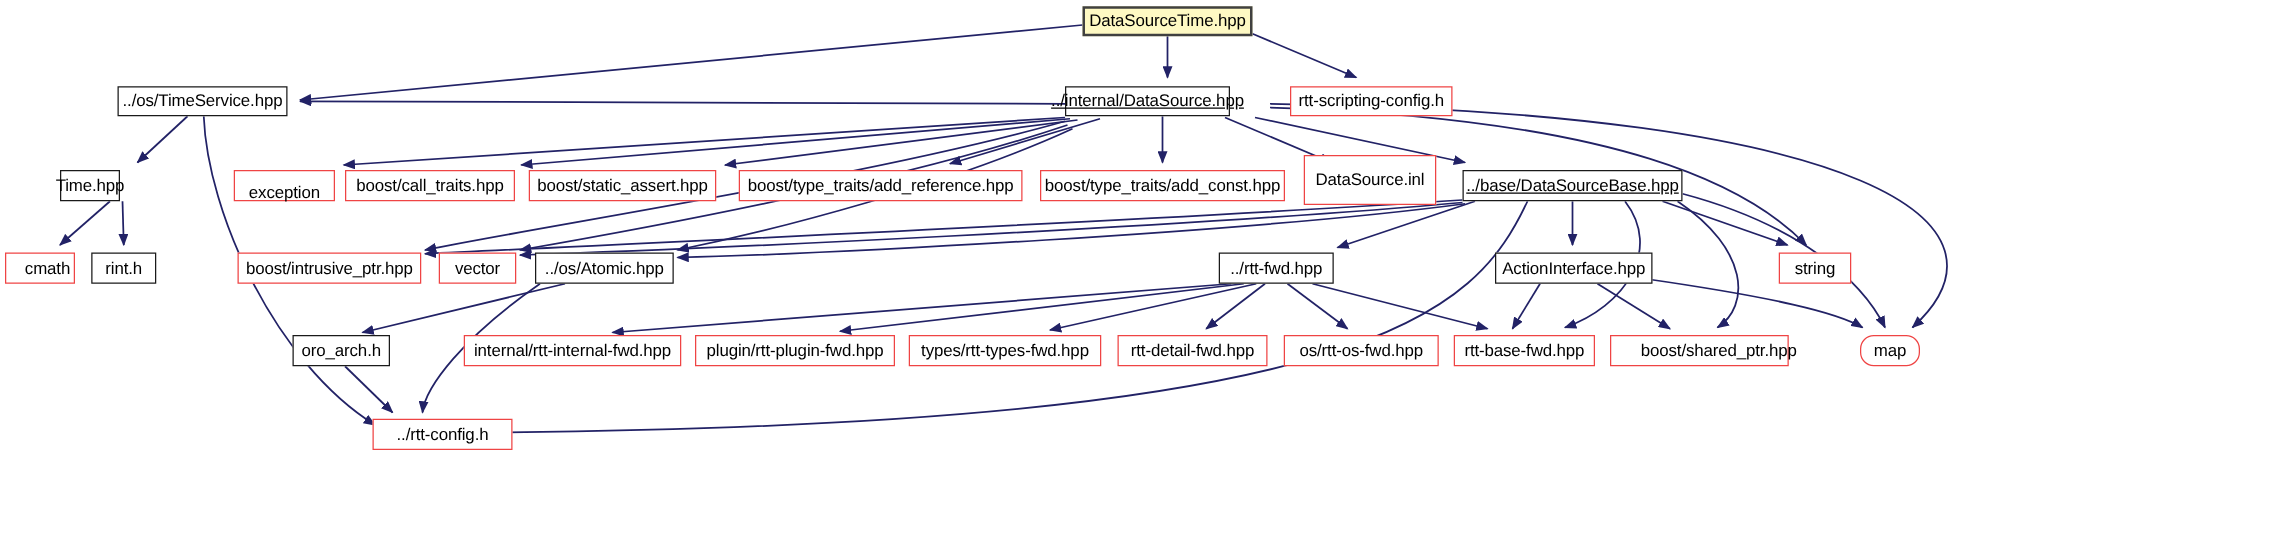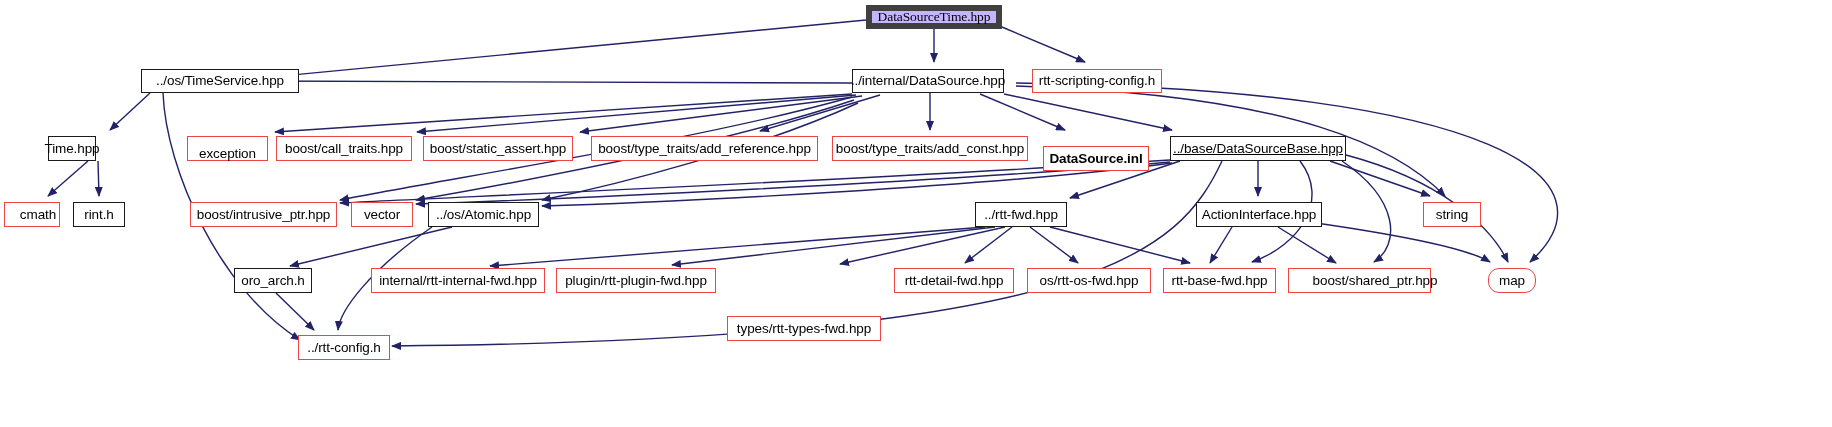--- a/index.html
+++ b/index.html
@@ -34,23 +34,22 @@
     color: #000000;
     white-space: nowrap;
     background: #ffffff;
     border: 1px solid #ef4444;
     letter-spacing: -0.1px;
   }
   .node.solid {
     border: 1px solid #1a1a1a;
   }
   .node.root {
-    background: #c4b5fd;
-    border: 6px solid #404040;
-    font-family: Liberation Serif, serif;
+    background: #fef9c3;
+    border: 2px solid #404040;
   }
   .node-label {
     pointer-events: none;
   }
 </style>
 </head>
 <body>
 
 <div id="graph-root">
   <svg class="edges" viewBox="0 0 1832 427">
@@ -142,24 +141,24 @@
 
     <path d="M1278,227 L1336,263" fill="none" stroke="#222266" stroke-width="1.4" marker-end="url(#arrow)"></path>
 
     <path d="M1316,223 C1420,238 1470,250 1490,262" fill="none" stroke="#222266" stroke-width="1.4" marker-end="url(#arrow)"></path>
   </svg>
 
   <div id="nodes-layer">
       <div class="node root" style="left: 866px; top: 5px; width: 136px; height: 24px;">
         <span class="node-label">DataSourceTime.hpp</span>
       </div>
-      <div class="node solid" style="left: 94px; top: 69px; width: 158px; height: 24px; margin-left: 47px;">
+      <div class="node solid" style="left: 94px; top: 69px; width: 136px; height: 24px;">
         <span class="node-label">../os/TimeService.hpp</span>
       </div>
-      <div class="node solid" style="left: 852px; top: 69px; width: 152px; height: 24px;">
+      <div class="node solid" style="left: 852px; top: 69px; width: 132px; height: 24px; text-decoration: underline;">
         <span class="node-label">../internal/DataSource.hpp</span>
       </div>
       <div class="node plain" style="left: 1032px; top: 69px; width: 130px; height: 24px;">
         <span class="node-label">rtt-scripting-config.h</span>
       </div>
       <div class="node solid" style="left: 48px; top: 136px; width: 48px; height: 25px;">
         <span class="node-label">Time.hpp</span>
       </div>
       <div class="node plain" style="left: 187px; top: 136px; width: 81px; height: 25px; align-items: flex-end;">
         <span class="node-label">exception</span>
@@ -169,21 +168,21 @@
       </div>
       <div class="node plain" style="left: 423px; top: 136px; width: 150px; height: 25px;">
         <span class="node-label">boost/static_assert.hpp</span>
       </div>
       <div class="node plain" style="left: 591px; top: 136px; width: 227px; height: 25px;">
         <span class="node-label">boost/type_traits/add_reference.hpp</span>
       </div>
       <div class="node plain" style="left: 832px; top: 136px; width: 196px; height: 25px;">
         <span class="node-label">boost/type_traits/add_const.hpp</span>
       </div>
-      <div class="node plain" style="left: 1043px; top: 146px; width: 106px; height: 25px; font-weight: bold;">
+      <div class="node plain" style="left: 1043px; top: 124px; width: 106px; height: 40px;">
         <span class="node-label">DataSource.inl</span>
       </div>
       <div class="node solid" style="left: 1170px; top: 136px; width: 176px; height: 25px; text-decoration: underline;">
         <span class="node-label">../base/DataSourceBase.hpp</span>
       </div>
       <div class="node plain" style="left: 4px; top: 202px; width: 56px; height: 25px; padding-left: 12px;">
         <span class="node-label">cmath</span>
       </div>
       <div class="node solid" style="left: 73px; top: 202px; width: 52px; height: 25px;">
         <span class="node-label">rint.h</span>
@@ -208,35 +207,35 @@
       </div>
       <div class="node solid" style="left: 234px; top: 268px; width: 78px; height: 25px;">
         <span class="node-label">oro_arch.h</span>
       </div>
       <div class="node plain" style="left: 371px; top: 268px; width: 174px; height: 25px;">
         <span class="node-label">internal/rtt-internal-fwd.hpp</span>
       </div>
       <div class="node plain" style="left: 556px; top: 268px; width: 160px; height: 25px;">
         <span class="node-label">plugin/rtt-plugin-fwd.hpp</span>
       </div>
-      <div class="node plain" style="left: 727px; top: 268px; width: 154px; height: 25px; margin-top: 48px;">
+      <div class="node plain" style="left: 727px; top: 268px; width: 154px; height: 25px;">
         <span class="node-label">types/rtt-types-fwd.hpp</span>
       </div>
       <div class="node plain" style="left: 894px; top: 268px; width: 120px; height: 25px;">
         <span class="node-label">rtt-detail-fwd.hpp</span>
       </div>
       <div class="node plain" style="left: 1027px; top: 268px; width: 124px; height: 25px;">
         <span class="node-label">os/rtt-os-fwd.hpp</span>
       </div>
       <div class="node plain" style="left: 1163px; top: 268px; width: 113px; height: 25px;">
         <span class="node-label">rtt-base-fwd.hpp</span>
       </div>
       <div class="node plain" style="left: 1288px; top: 268px; width: 143px; height: 25px; padding-left: 31px;">
         <span class="node-label">boost/shared_ptr.hpp</span>
       </div>
       <div class="node plain" style="left: 1488px; top: 268px; width: 48px; height: 25px; border-radius: 11px;">
         <span class="node-label">map</span>
       </div>
-      <div class="node plain" style="left: 298px; top: 335px; width: 92px; height: 25px;">
+      <div class="node plain" style="left: 298px; top: 335px; width: 112px; height: 25px;">
         <span class="node-label">../rtt-config.h</span>
       </div>
     </div>
 </div>
 
 </body></html>

